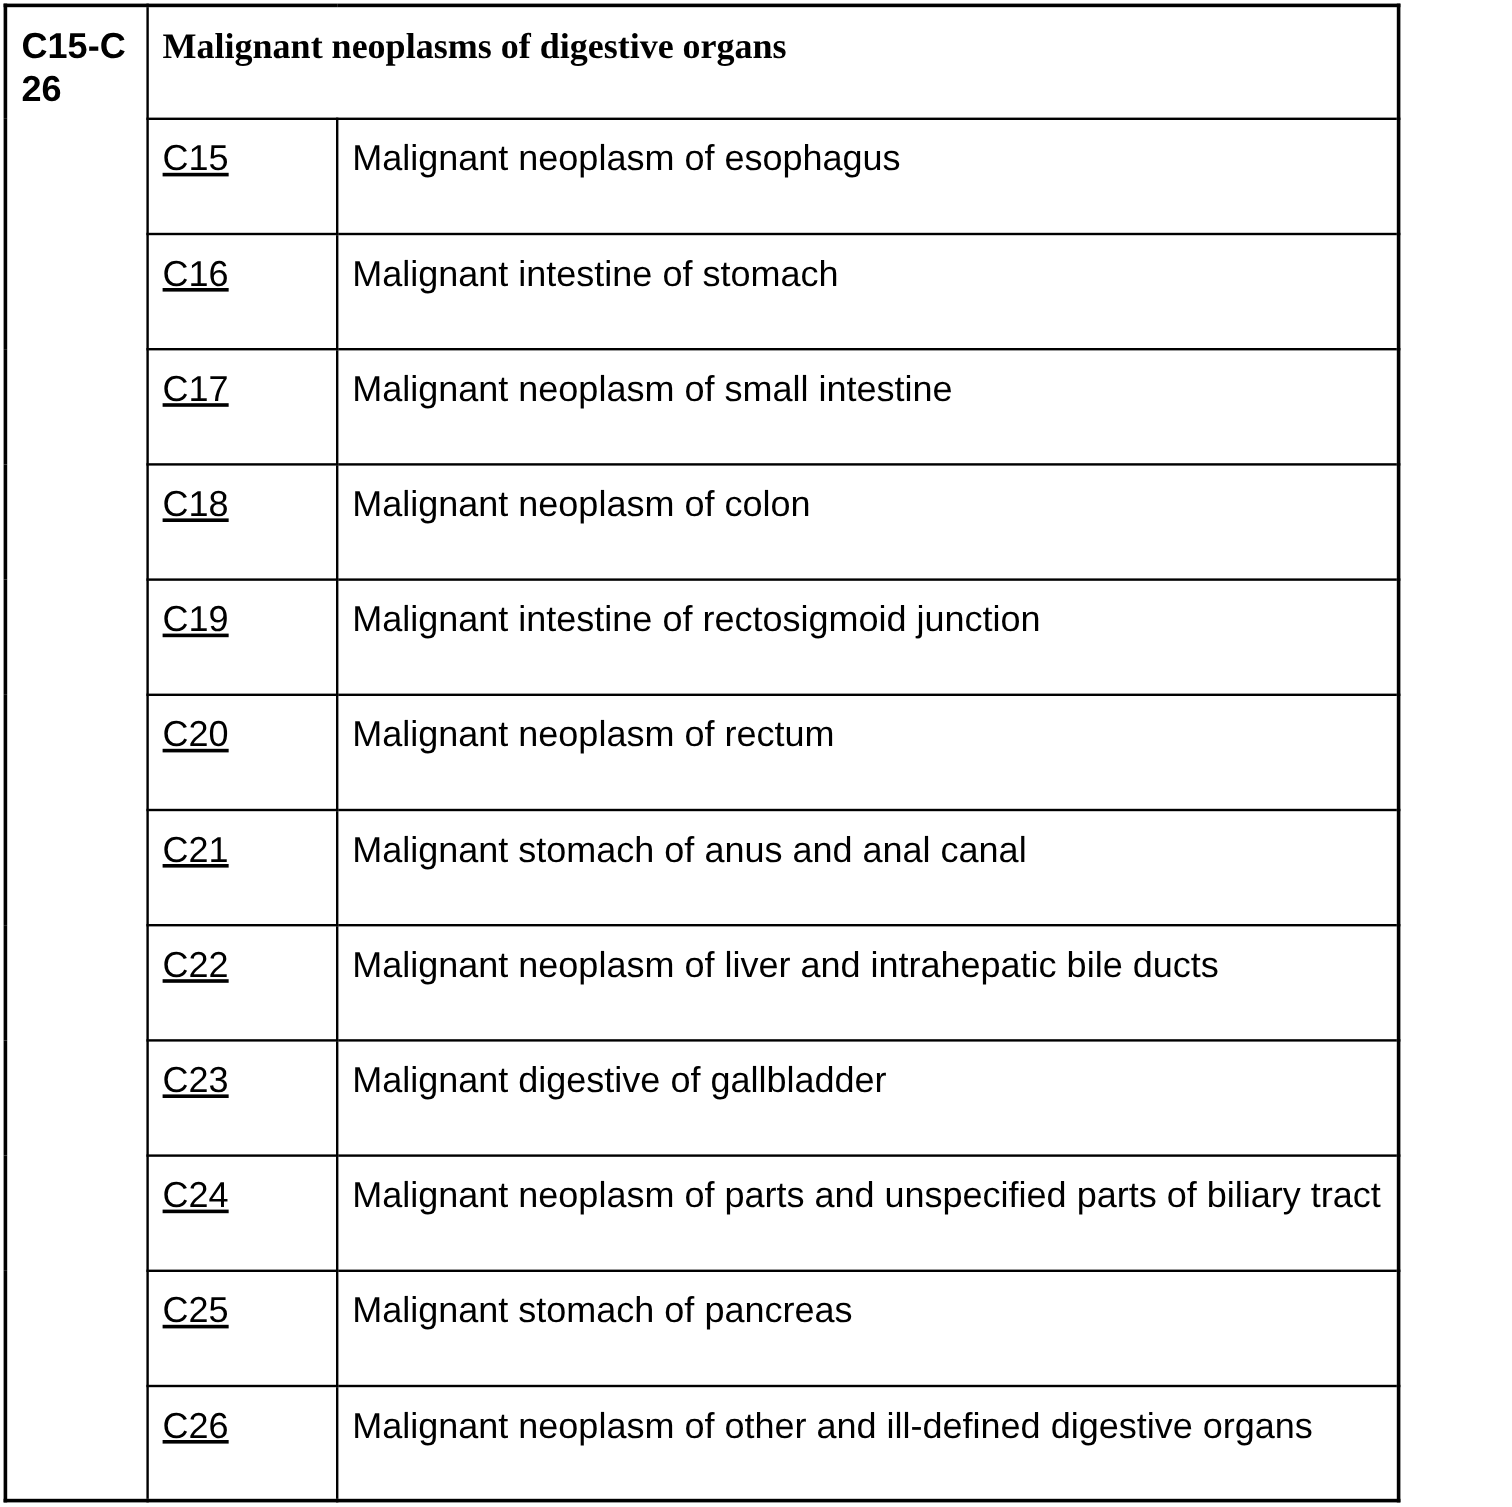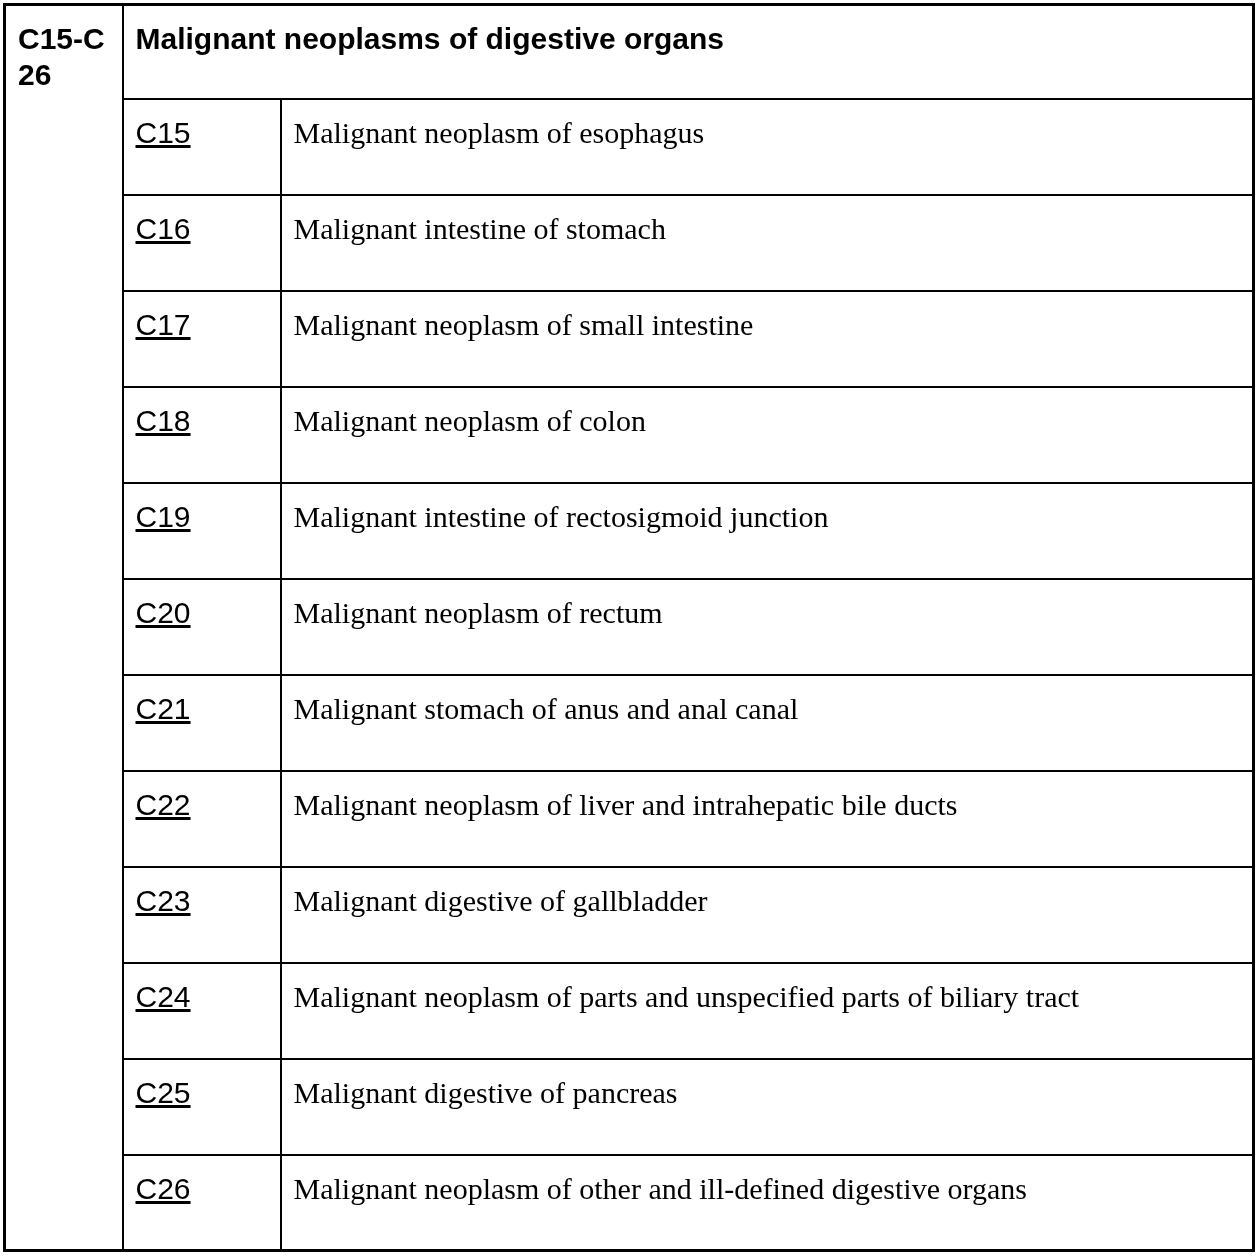--- a/index.html
+++ b/index.html
@@ -11,21 +11,21 @@
     width: 1260px;
     height: 1256px;
     position: relative;
     font-family: "Liberation Sans", sans-serif;
     color: #000000;
   }
   table.icd-table {
     position: absolute;
     left: 3px;
     top: 3px;
-    width: 1252px;
+    width: 1164px;
     height: 1248px;
     border-collapse: collapse;
     table-layout: fixed;
     border: 3px solid #000000;
   }
   table.icd-table td {
     border: 2px solid #000000;
     vertical-align: top;
     font-size: 30px;
     line-height: 36px;
@@ -37,29 +37,29 @@
   td.range-cell {
     font-weight: bold;
     word-break: break-all;
     padding-left: 10px;
     padding-right: 0;
     padding-top: 20px;
   }
   td.title-cell {
     font-weight: bold;
     padding-top: 20px;
+    font-family: Liberation Serif, serif;
   }
   td.code-cell {
     padding-top: 16px;
     text-decoration: underline;
   }
   td.desc-cell {
     padding-left: 13px;
     padding-top: 16px;
-    font-family: Liberation Serif, serif;
   }
 </style>
 </head>
 <body>
 
 <table class="icd-table">
   <colgroup>
     <col style="width:118px">
     <col style="width:158px">
     <col>
@@ -115,21 +115,21 @@
     <td class="desc-cell">Malignant digestive of gallbladder</td>
   </tr>
 
   <tr class="data-row">
     <td class="code-cell">C24</td>
     <td class="desc-cell">Malignant neoplasm of parts and unspecified parts of biliary tract</td>
   </tr>
 
   <tr class="data-row">
     <td class="code-cell">C25</td>
-    <td class="desc-cell">Malignant digestive of pancreas</td>
+    <td class="desc-cell">Malignant stomach of pancreas</td>
   </tr>
 
   <tr class="data-row">
     <td class="code-cell">C26</td>
     <td class="desc-cell">Malignant neoplasm of other and ill-defined digestive organs</td>
   </tr>
 </tbody>
 </table>
 
 </body></html>

